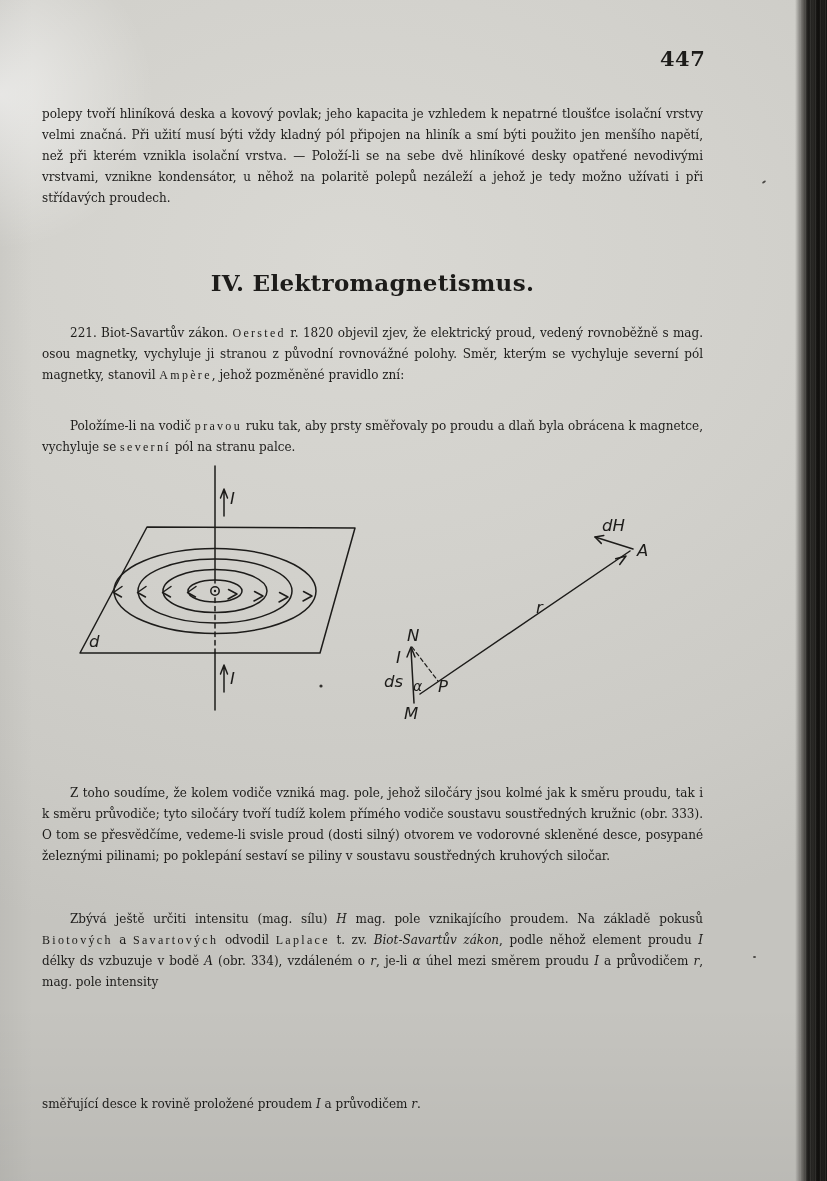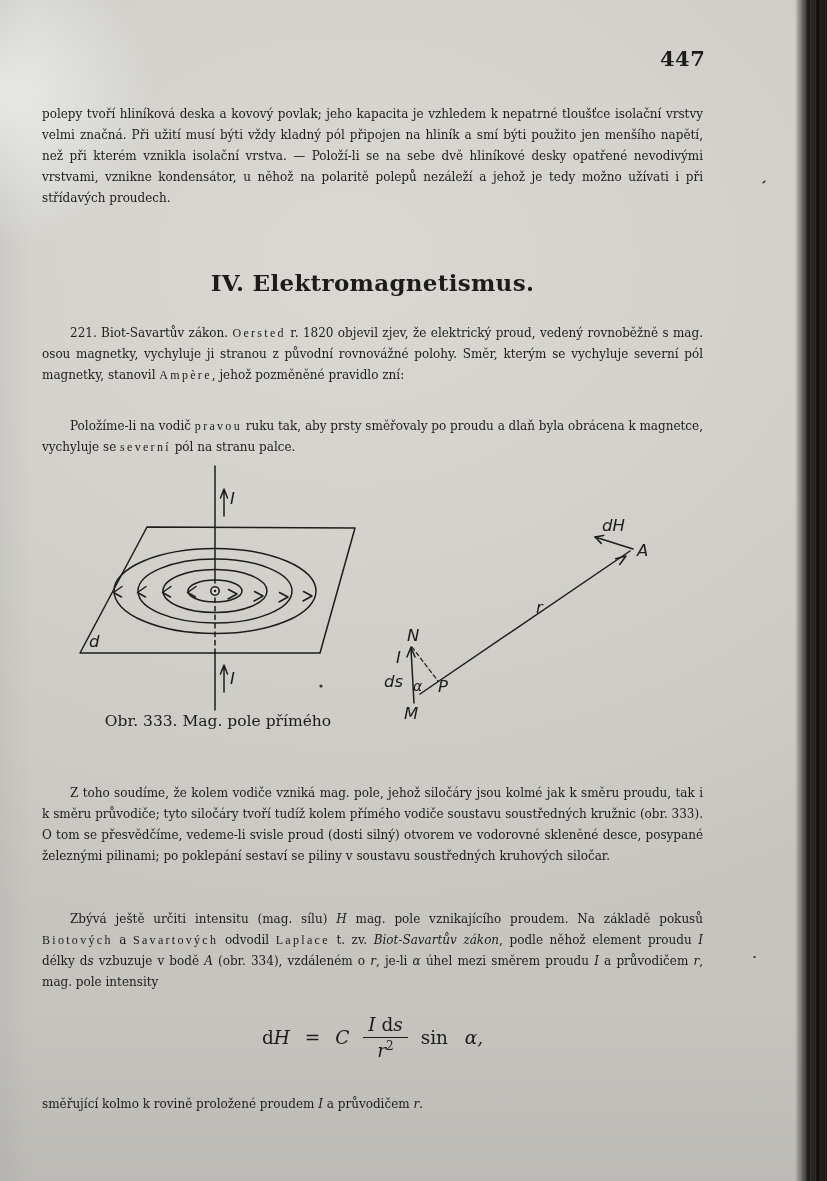--- a/index.html
+++ b/index.html
@@ -152,39 +152,27 @@
       <text x="27" y="130">N</text>
       <text x="16" y="152">I</text>
       <text x="4" y="176">ds</text>
       <text class="small" x="33" y="180">α</text>
       <text x="58" y="181">P</text>
       <text x="24" y="208">M</text>
     </svg>
   </figure>
 
   <div class="abs caption cap333">
-    <div>Obr. 333. Mag. pole přímého</div>
   </div>
 
   <p class="abs body-text indent" style="top:771px;"><span>Z toho soudíme, že kolem vodiče vzniká mag. pole, jehož siločáry jsou kolmé jak k směru proudu, tak i k směru průvodiče; tyto siločáry tvoří tudíž kolem přímého vodiče soustavu soustředných kružnic (obr. 333). O tom se přesvědčíme, vedeme-li svisle proud (dosti silný) otvorem ve vodorovné skleněné desce, posypané železnými pilinami; po poklepání sestaví se piliny v soustavu soustředných kruhových siločar.</span></p>
 
   <p class="abs body-text indent" style="top:897px;"><span>Zbývá ještě určiti intensitu (mag. sílu) </span><span class="seg-i">H</span><span> mag. pole vznikajícího proudem. Na základě pokusů </span><span class="seg-sp">Biotových</span><span> a </span><span class="seg-sp">Savartových</span><span> odvodil </span><span class="seg-sp">Laplace</span><span> t. zv. </span><span class="seg-i">Biot-Savartův zákon</span><span>, podle něhož element proudu </span><span class="seg-i">I</span><span> délky d</span><span class="seg-i">s</span><span> vzbuzuje v bodě </span><span class="seg-i">A</span><span> (obr. 334), vzdáleném o </span><span class="seg-i">r</span><span>, je-li </span><span class="seg-i">α</span><span> úhel mezi směrem proudu </span><span class="seg-i">I</span><span> a průvodičem </span><span class="seg-i">r</span><span>, mag. pole intensity</span></p>
 
-  <div class="abs formula">
-    <span class="piece"><span>d</span><span class="seg-i">H</span></span>
-    <span class="piece feq">=</span>
-    <span class="piece seg-i">C</span>
-    <span class="frac">
-      <span class="num"><span class="seg-i">I</span><span style="white-space:pre;"> d</span><span class="seg-i">s</span></span>
-      <span class="den"><span class="seg-i">r</span><sup>2</sup></span>
-    </span>
-    <span class="piece fsin">sin</span>
-    <span class="piece seg-i" style="white-space:pre;"> α,</span>
-  </div>
 
-  <p class="abs body-text" style="top:1082px;"><span>směřující kolmo k rovině proložené proudem </span><span class="seg-i">I</span><span> a průvodičem </span><span class="seg-i">r</span><span>.</span></p>
+  <p class="abs body-text" style="top:1082px;"><span>směřující desce k rovině proložené proudem </span><span class="seg-i">I</span><span> a průvodičem </span><span class="seg-i">r</span><span>.</span></p>
 
   <div class="abs speck" style="left:762px;top:181px;width:4px;height:2px;transform:rotate(-35deg);"></div>
   <div class="abs speck" style="left:753px;top:956px;width:3px;height:2px;"></div>
 
   <div class="abs edge-band"></div>
 
 </div>
 
 </body></html>

